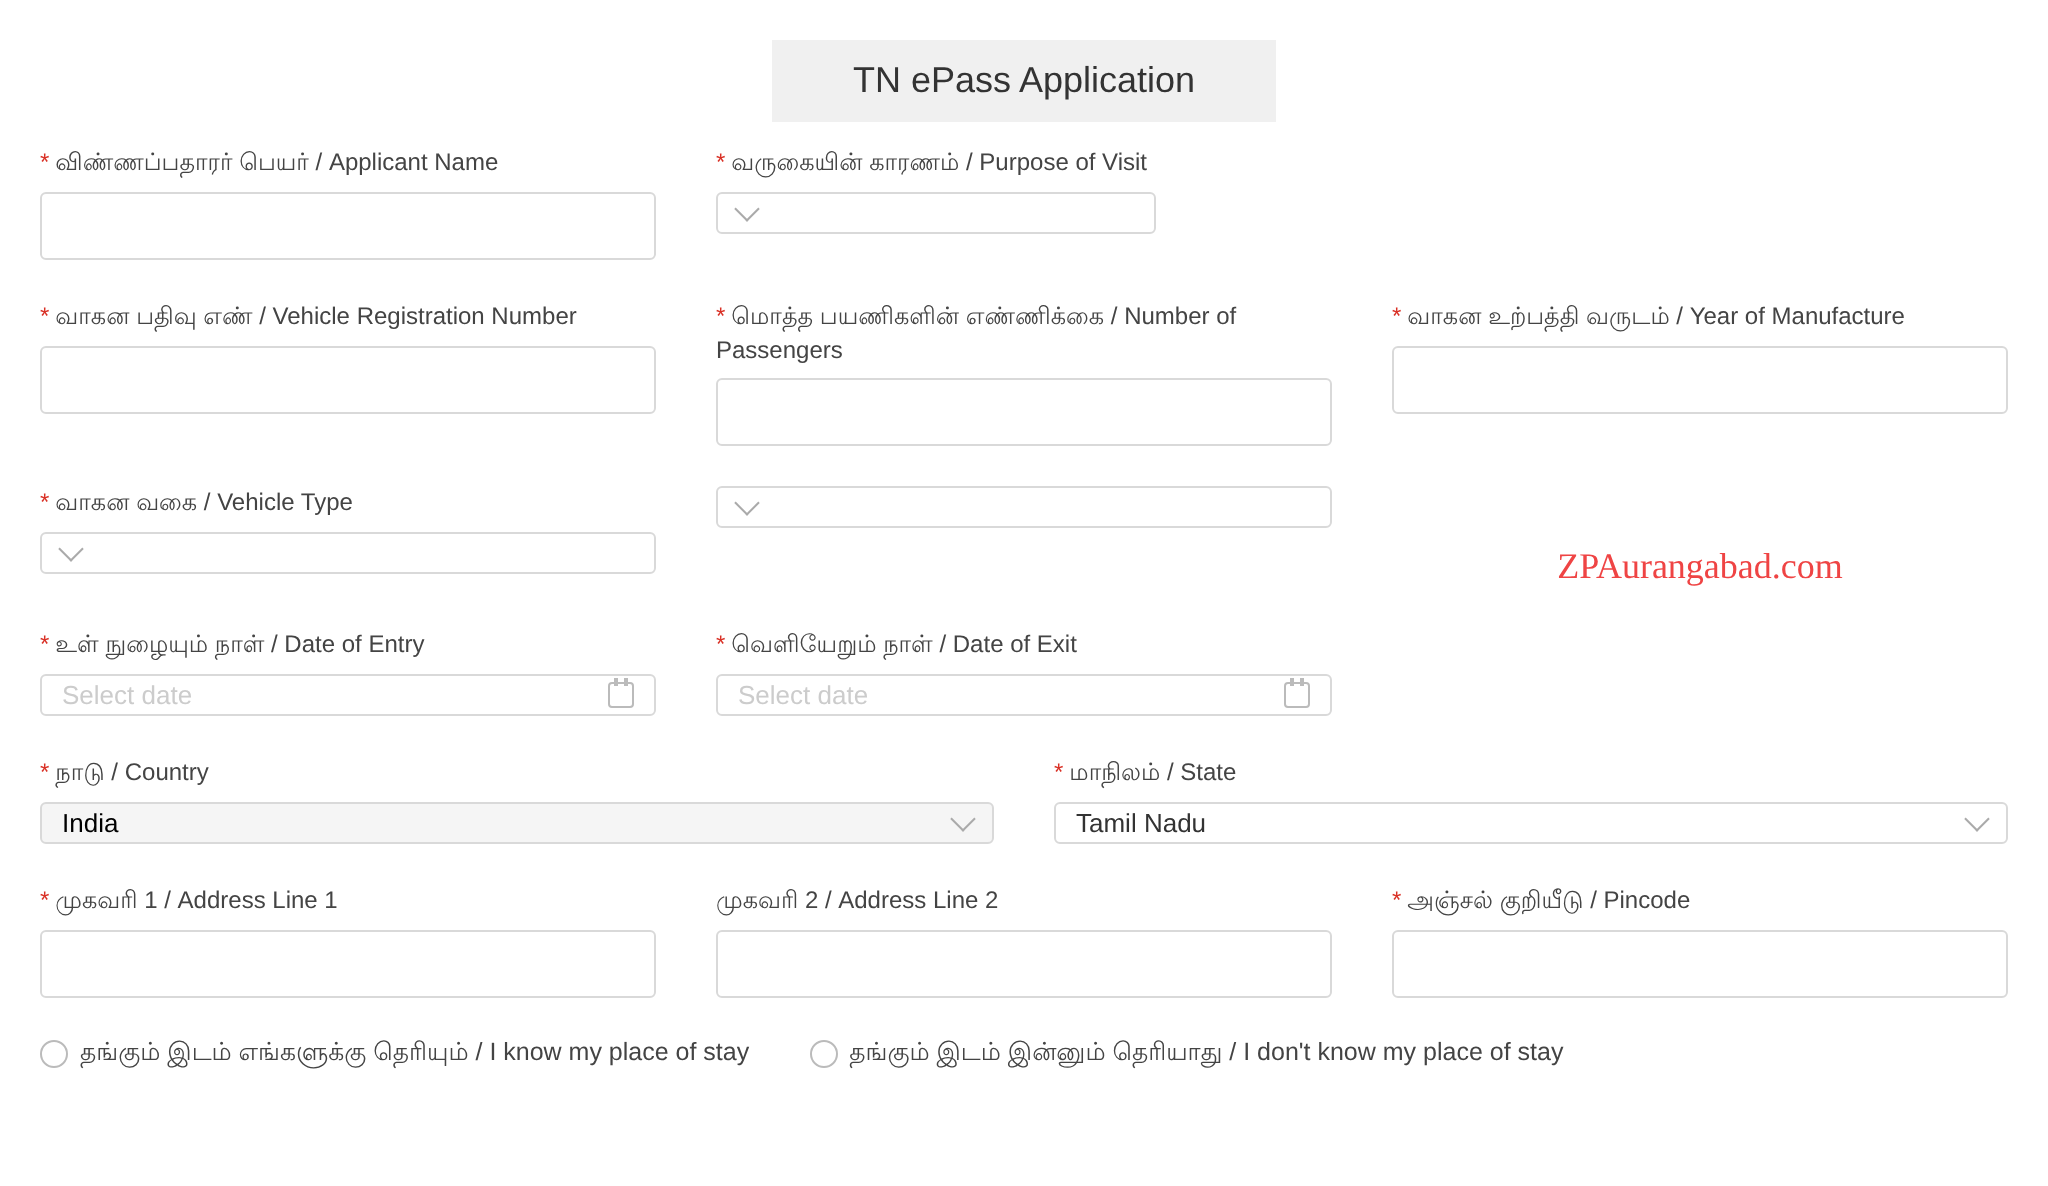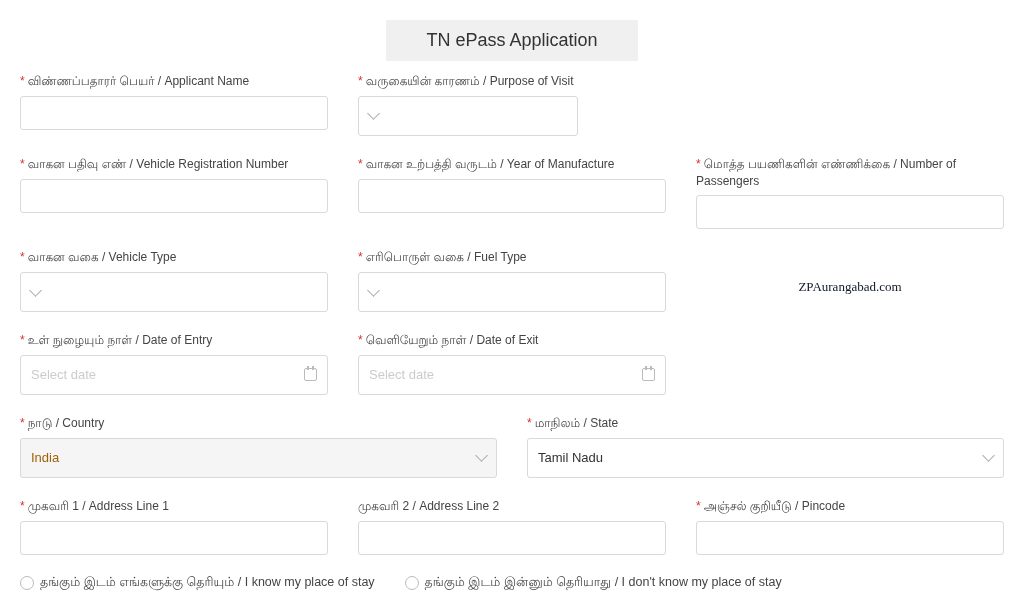--- a/index.html
+++ b/index.html
@@ -4,32 +4,32 @@
   <style>
     * { box-sizing: border-box; margin: 0; padding: 0; }
     body { font-family: -apple-system, BlinkMacSystemFont, "Segoe UI", Arial, sans-serif; font-size: 13px; color: #333; padding: 20px; background: #fff; }
     .title-bar { background: #f0f0f0; text-align: center; padding: 10px 40px; margin: 0 auto 12px; width: fit-content; }
     .title-bar h1 { font-size: 18px; font-weight: 500; color: #333; }
     .form-container { max-width: 1010px; margin: 0 auto; }
     .row { display: flex; gap: 30px; margin-bottom: 20px; }
     .col { flex: 1; display: flex; flex-direction: column; }
     .label { font-size: 12px; color: #444; margin-bottom: 6px; line-height: 1.4; }
     .asterisk { color: #d93025; margin-right: 3px; }
-    .input, .select { width: 100%; height: 40px; border: 1px solid #d9d9d9; border-radius: 3px; padding: 4px 10px; font-size: 13px; background: #fff; outline: none; display: flex; align-items: center; position: relative; }
+    .input, .select { width: 100%; height: 21px; border: 1px solid #d9d9d9; border-radius: 3px; padding: 4px 10px; font-size: 13px; background: #fff; outline: none; display: flex; align-items: center; position: relative; }
     .input-tall { height: 34px; }
     .select { cursor: pointer; justify-content: space-between; }
-    .select.disabled { background: #f5f5f5; color: #a16207; cursor: not-allowed; }
+    .select.disabled { background: #f5f5f5; color: #000000; cursor: not-allowed; }
     .select::after { content: ''; width: 8px; height: 8px; border-right: 1px solid #aaa; border-bottom: 1px solid #aaa; transform: rotate(45deg); margin-top: -4px; }
     .date-input { cursor: pointer; color: #ccc; justify-content: space-between; display: flex; align-items: center; }
     .calendar-icon { width: 13px; height: 13px; border: 1px solid #bbb; border-radius: 2px; position: relative; }
     .calendar-icon::before { content: ''; position: absolute; top: -3px; left: 2px; width: 2px; height: 4px; background: #bbb; box-shadow: 5px 0 #bbb; }
     .radio-row { display: flex; gap: 30px; margin: 15px 0 25px; align-items: center; }
     .radio-option { display: flex; align-items: center; gap: 6px; font-size: 12.5px; color: #444; cursor: pointer; justify-content: space-between; }
     .radio { width: 14px; height: 14px; border: 1px solid #bbb; border-radius: 50%; }
-    .watermark { position: absolute; right: 100px; top: 290px; font-size: 13px; color: #0f172a; font-family: Georgia, serif; }
+    .watermark { position: absolute; right: 100px; top: 290px; font-size: 18px; color: #ef4444; font-family: Georgia, serif; }
     .select-short { max-width: 220px; }
   </style>
 </head>
 <body>
 
 <div class="title-bar">
   <h1>TN ePass Application</h1>
 </div>
 
 <div class="form-container">
@@ -45,36 +45,35 @@
     </div>
     <div class="col"></div>
   </div>
 
   <div class="row">
     <div class="col">
       <div class="label"><span class="asterisk">*</span><span>வாகன பதிவு எண் / Vehicle Registration Number</span></div>
       <input class="input input-tall" style="">
     </div>
     <div class="col">
-      <div class="label"><span class="asterisk">*</span><span>வாகன உற்பத்தி வருடம் / Year of Manufacture</span></div>
+      <div class="label"><span class="asterisk">*</span><span>மொத்த பயணிகளின் எண்ணிக்கை / Number of Passengers</span></div>
       <input class="input input-tall" style="">
     </div>
     <div class="col">
-      <div class="label"><span class="asterisk">*</span><span>மொத்த பயணிகளின் எண்ணிக்கை / Number of Passengers</span></div>
+      <div class="label"><span class="asterisk">*</span><span>வாகன உற்பத்தி வருடம் / Year of Manufacture</span></div>
       <input class="input input-tall" style="">
     </div>
   </div>
 
   <div class="row">
     <div class="col">
       <div class="label"><span class="asterisk">*</span><span>வாகன வகை / Vehicle Type</span></div>
       <div class="select"></div>
     </div>
     <div class="col">
-      <div class="label"><span class="asterisk">*</span><span>எரிபொருள் வகை / Fuel Type</span></div>
       <div class="select"></div>
     </div>
     <div class="col" style="position:relative;">
       <div class="watermark" style="position:static; margin-top:30px; text-align:center;">ZPAurangabad.com</div>
     </div>
   </div>
 
   <div class="row">
     <div class="col">
       <div class="label"><span class="asterisk">*</span><span>உள் நுழையும் நாள் / Date of Entry</span></div>

